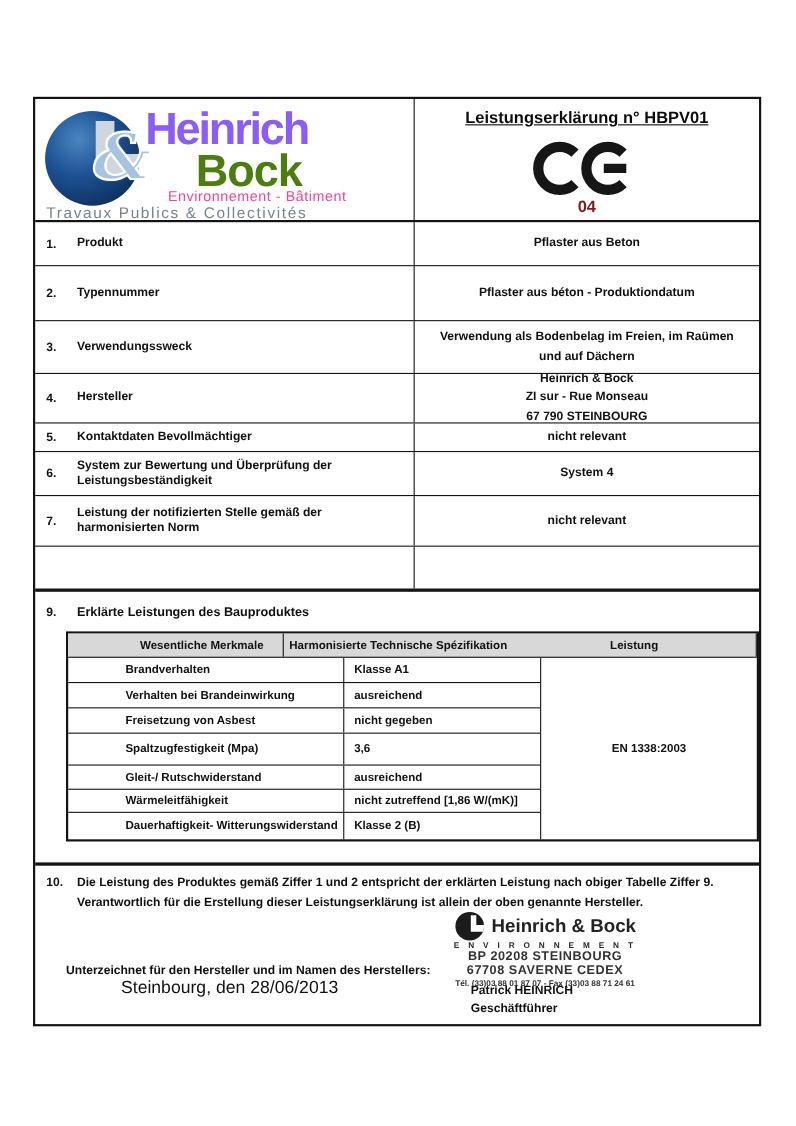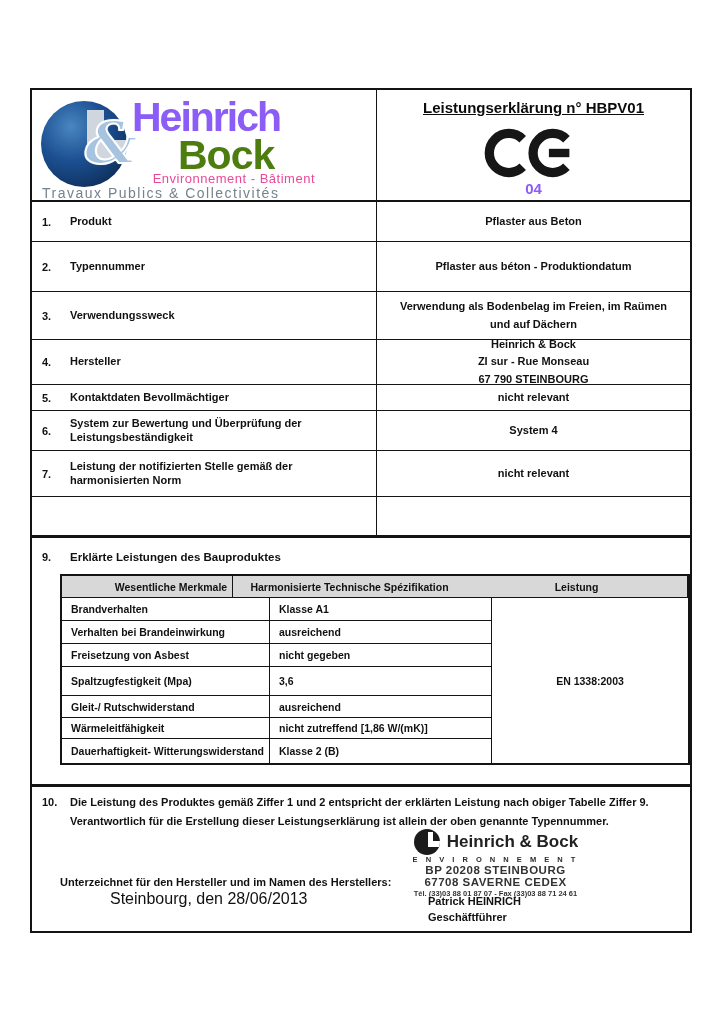--- a/index.html
+++ b/index.html
@@ -17,45 +17,45 @@
   .logo-amp{position:absolute;left:53px;top:24px;font-family:"DejaVu Serif","Liberation Serif",serif;
             font-style:italic;font-weight:bold;font-size:58px;line-height:1;color:#a6c3e0;
             -webkit-text-stroke:2px #ffffff;text-shadow:0 0 2px #fff;z-index:3;}
   .logo-n1{position:absolute;left:100px;top:4px;font-size:41px;font-weight:bold;letter-spacing:-2px;color:#8b5cf6;z-index:2;}
   .logo-n2{position:absolute;left:146px;top:42px;font-size:41px;font-weight:bold;letter-spacing:-1px;color:#4d7c0f;z-index:2;}
   .logo-s1{position:absolute;left:0;top:81px;width:283px;text-align:right;font-size:13px;color:#ec4899;letter-spacing:0.5px;}
   .logo-s2{position:absolute;left:10px;top:95px;font-size:14px;color:#76playergray;color:#76828e;letter-spacing:1.5px;}
 
   .doc-title{font-size:15px;font-weight:bold;text-decoration:underline;color:#0c0c0c;margin-top:2px;}
   .ce-svg{margin-top:10px;}
-  .ce-num{font-size:15px;font-weight:bold;margin-top:0px;color:#8b5cf6;}
+  .ce-num{font-size:15px;font-weight:bold;margin-top:0px;color:#7f1d1d;}
 
   
   .row{display:flex;border-bottom:1px solid #141414;box-sizing:border-box;flex:none;}
   .row.thick{border-bottom:3px solid #141414;}
   .cl{width:345px;border-right:1px solid #141414;box-sizing:border-box;display:flex;align-items:center;padding-left:10px;}
   .rn{width:28px;flex:none;font-size:11px;font-weight:bold;}
   .rl{font-size:11px;font-weight:bold;padding-right:8px;line-height:1.25;}
   .cr{flex:1;display:flex;align-items:center;justify-content:center;text-align:center;
       font-size:11px;font-weight:bold;padding:0 14px;line-height:1.55;}
 
   
   .sec9{height:249px;border-bottom:3px solid #141414;box-sizing:border-box;flex:none;padding-top:12px;}
   .s9-title{display:flex;padding-left:10px;align-items:center;}
   .s9-title .rn{width:28px;}
   .s9-title .rl{font-size:11.5px;}
   .itable{margin:10px 0 0 28px;width:630px;border:2px solid #141414;box-sizing:border-box;}
   .it-head{display:flex;background:#d8d8d8;border-bottom:1px solid #141414;height:22px;box-sizing:border-box;}
   .it-h{display:flex;align-items:center;justify-content:center;font-size:10.5px;font-weight:bold;box-sizing:border-box;}
-  .it-h1{width:171px;border-right:1px solid #141414;padding-left:48px;}
+  .it-h1{width:196px;border-right:1px solid #141414;padding-left:48px;}
   .it-h2{width:222px;border-right:1px solid #141414;}
   .it-h3{flex:1;}
   .it-body{display:flex;}
   .it-left{width:430px;border-right:1px solid #141414;box-sizing:border-box;}
-  .it-row{display:flex;border-bottom:1px solid #141414;box-sizing:border-box;}
+  .it-row{display:flex;border-bottom:1px solid #141414;box-sizing:border-box;padding-left:43px;}
   .it-row:last-child{border-bottom:none;}
   .it-c1{width:208px;border-right:1px solid #141414;box-sizing:border-box;display:flex;align-items:center;
          padding-left:9px;font-size:10.5px;font-weight:bold;}
   .it-c2{flex:1;display:flex;align-items:center;padding-left:9px;font-size:10.5px;font-weight:bold;}
   .it-spec{flex:1;display:flex;align-items:center;justify-content:center;font-size:10.5px;font-weight:bold;}
 
   
   .sec10{flex:1;position:relative;box-sizing:border-box;}
   .s10-l1{position:absolute;left:10px;top:9px;display:flex;}
   .s10-l1 .rn{width:28px;}
@@ -218,21 +218,21 @@
           <div class="it-spec">EN 1338:2003</div>
         </div>
       </div>
     </div>
 
     <div class="sec10">
       <div class="s10-l1">
         <span class="rn s10-text">10.</span>
         <span class="s10-text">Die Leistung des Produktes gemäß Ziffer 1 und 2 entspricht der erklärten Leistung nach obiger Tabelle Ziffer 9.</span>
       </div>
-      <div class="s10-l2 s10-text">Verantwortlich für die Erstellung dieser Leistungserklärung ist allein der oben genannte Typennummer.</div>
+      <div class="s10-l2 s10-text">Verantwortlich für die Erstellung dieser Leistungserklärung ist allein der oben genannte Hersteller.</div>
 
       <div class="stamp">
         <div class="stamp-row">
           <svg width="30" height="30" viewBox="0 0 30 30" style="margin-right:4px;">
             <defs>
                 <clipPath id="stampClip">
                   <circle cx="14" cy="15" r="13"></circle>
                 </clipPath>
               </defs>
             <circle cx="14" cy="15" r="13" fill="#1b1b1b"></circle>

